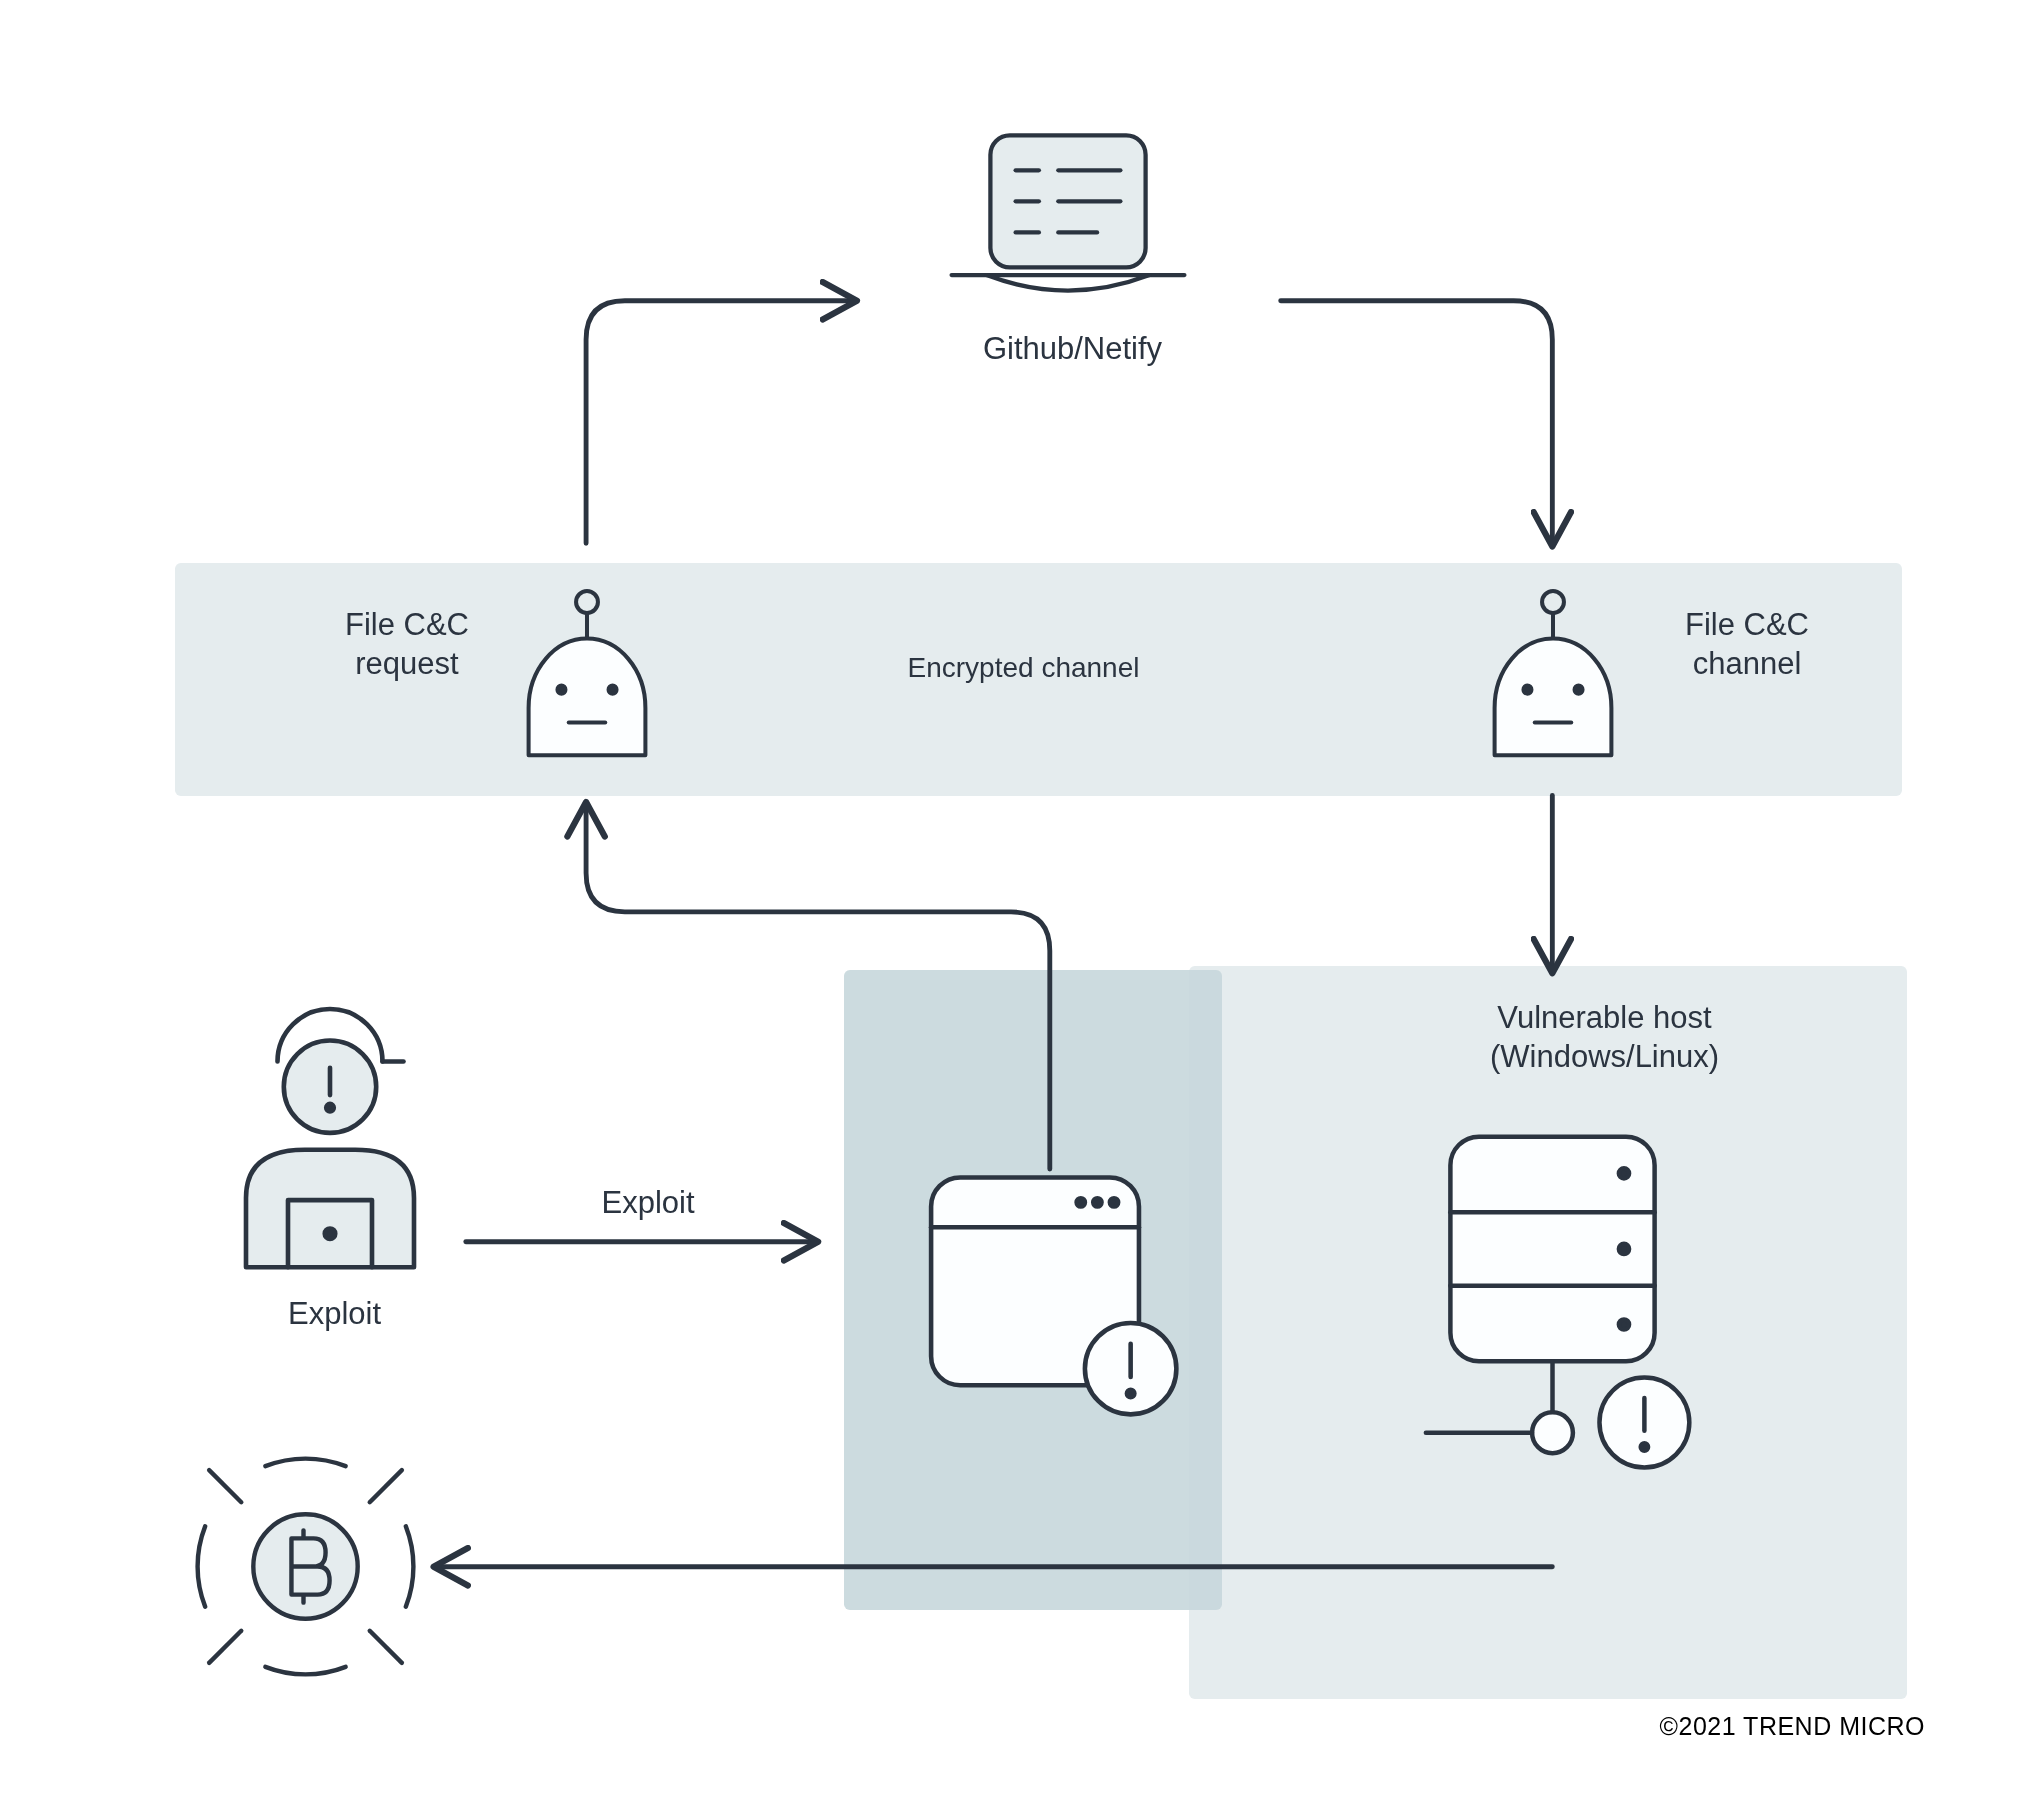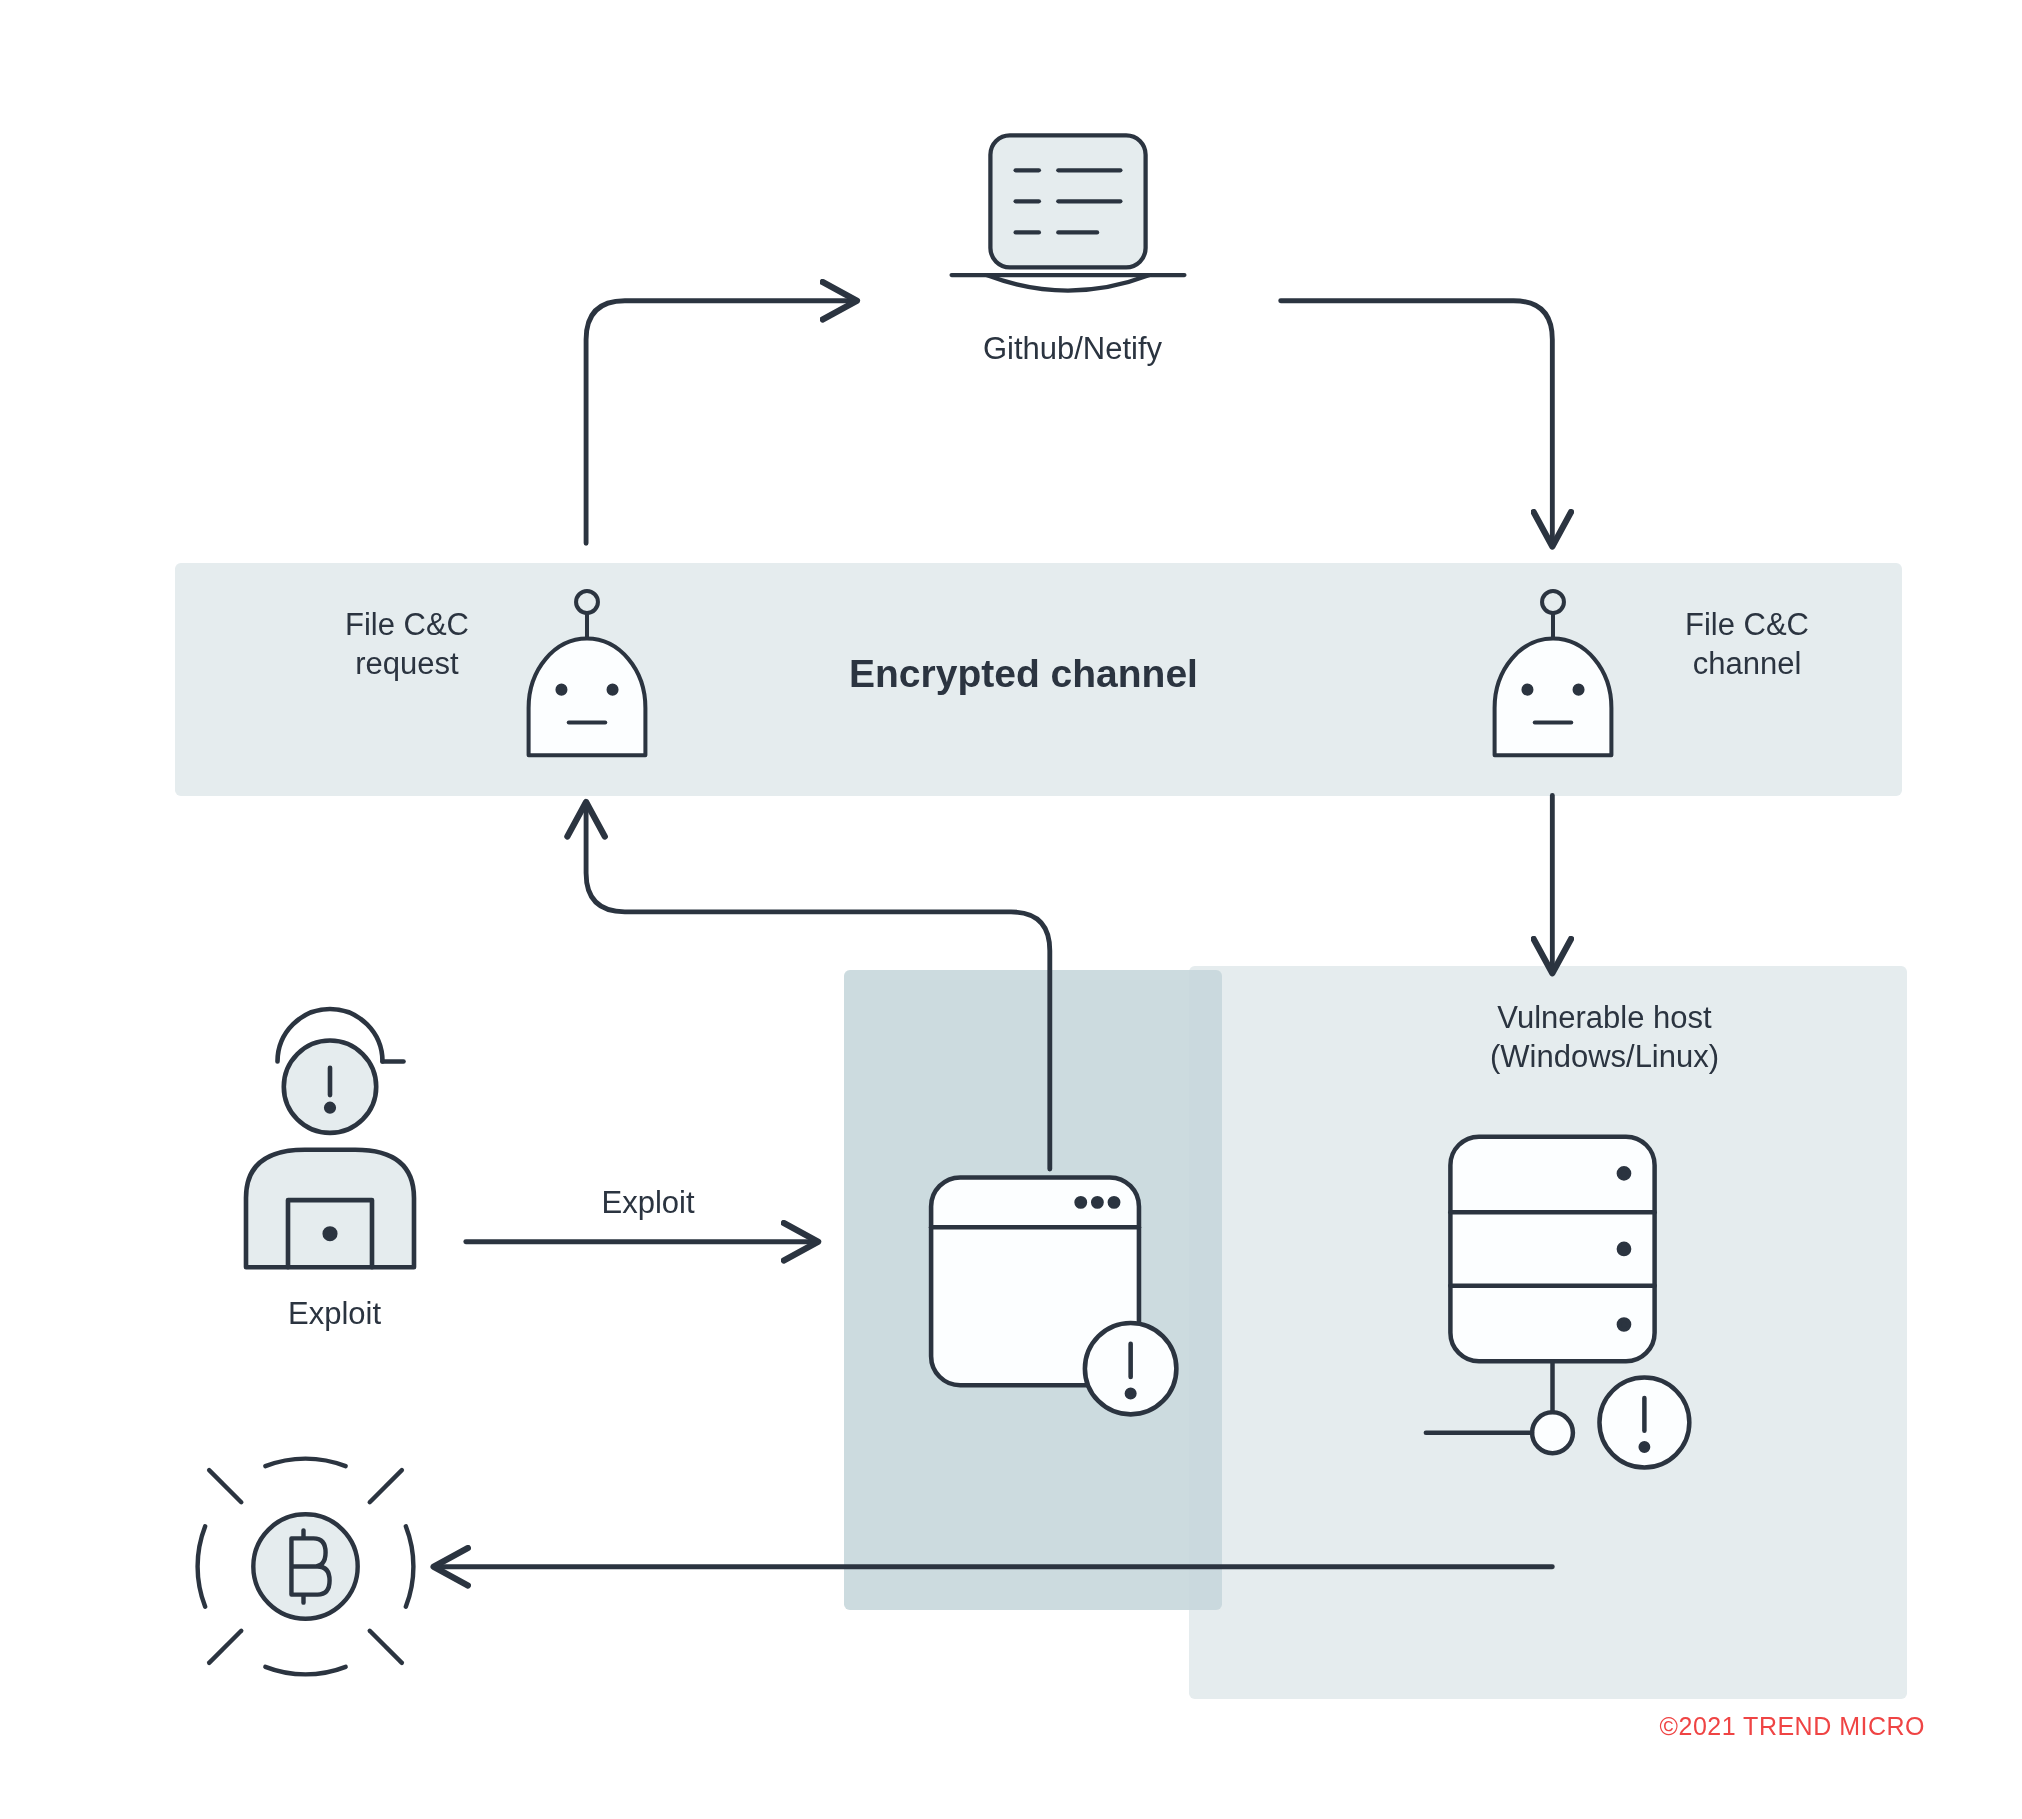--- a/index.html
+++ b/index.html
@@ -18,21 +18,21 @@
     padding-left: 43px;
   }
   .label {
     position: absolute;
     font-size: 31px;
     color: #2b3440;
     text-align: center;
     line-height: 1.25;
     font-weight: 500;
   }
-  .label.bold { font-weight: 700; font-size: 39px; }
+  .label.bold { font-weight: 400; font-size: 28px; }
   .channel-band {
     position: absolute;
     left: 175px;
     top: 563px;
     width: 1727px;
     height: 233px;
     background: #e5ecee;
     border-radius: 5.8px;
   }
   .vuln-box {
@@ -52,21 +52,21 @@
     width: 718px;
     height: 733px;
     background: #e5ecee;
     border-radius: 5.8px;
   }
   .copyright {
     position: absolute;
     right: 97px;
     bottom: 78px;
     font-size: 25px;
-    color: #ef4444;
+    color: #000000;
     letter-spacing: 0.5px;
     margin-top: 48px;
   }
   svg.icon { stroke: #2b3440; stroke-width: 2.2; fill: none; stroke-linecap: round; stroke-linejoin: round; }
 </style>
 </head>
 <body>
 
 <div class="canvas">
 

